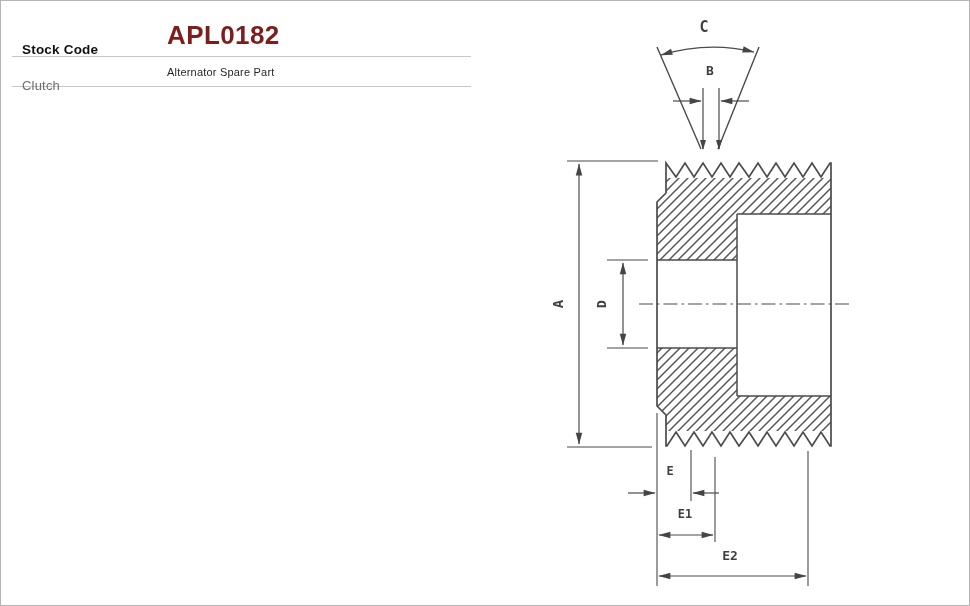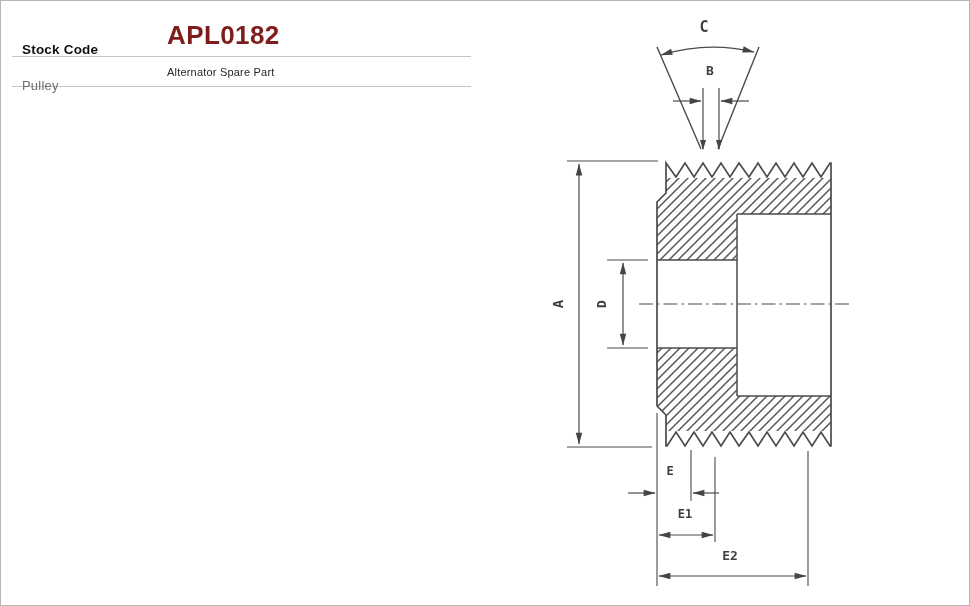--- a/index.html
+++ b/index.html
@@ -58,21 +58,21 @@
 <body>
 
 <div class="stage">
 
   <div class="spec-table">
     <div class="spec-row row-primary">
       <div class="spec-label">Stock Code</div>
       <div class="spec-value">APL0182</div>
     </div>
     <div class="spec-row">
-      <div class="spec-label">Pulley</div>
+      <div class="spec-label">Clutch</div>
       <div class="spec-value">Alternator Spare Part</div>
     </div>
   </div>
 
   <svg class="drawing" width="970" height="606" viewBox="0 0 970 606">
     <defs>
       <pattern id="hatch" patternUnits="userSpaceOnUse" width="9" height="9">
         <path d="M-2,2 L2,-2 M-2,11 L11,-2 M7,11 L11,7" stroke="#575757" stroke-width="1.5" fill="none"></path>
       </pattern>
       <marker id="arw" viewBox="0 0 12 8" refX="11" refY="4" markerWidth="13" markerHeight="9" orient="auto-start-reverse" markerUnits="userSpaceOnUse">

